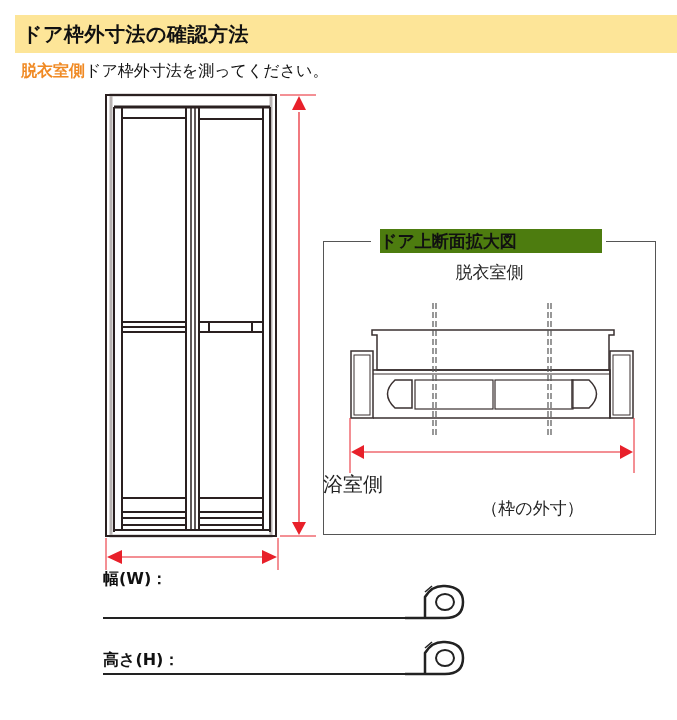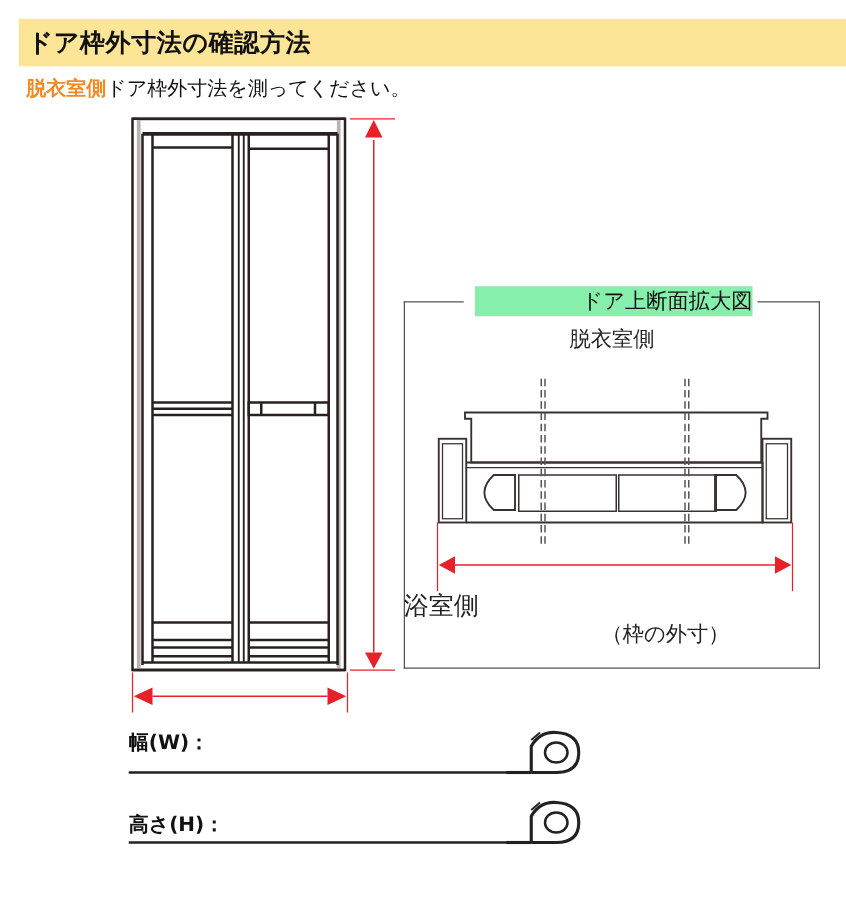--- a/index.html
+++ b/index.html
@@ -9,22 +9,22 @@
                 background:#fde598; }
   .title { position:absolute; left:22px; top:17px; font-size:20px; font-weight:bold;
            letter-spacing:0.5px; color:#111; line-height:34px; }
   .subtitle { position:absolute; left:21px; top:60px; font-size:16px; line-height:22px; }
   .subtitle .accent { color:#f08a24; font-weight:bold; }
   svg.diagram { position:absolute; left:0; top:0; }
   .section-box { position:absolute; left:323px; top:241px; width:333px; height:294px;
                  border:1px solid #555; border-top:none; box-sizing:border-box; }
   .section-top-left { position:absolute; left:323px; top:241px; width:48px; border-top:1px solid #555; }
   .section-top-right { position:absolute; left:606px; top:241px; width:50px; border-top:1px solid #555; }
-  .section-title { position:absolute; left:380px; top:229px; width:222px; text-align:right;
-                   font-size:17px; font-weight:normal; line-height:24px; background:#86efac; }
+  .section-title { position:absolute; left:380px; top:229px; width:222px; text-align:left;
+                   font-size:17px; font-weight:bold; line-height:24px; background:#4d7c0f; }
   .dressing-label { position:absolute; left:323px; top:260px; width:333px; text-align:center;
                     font-size:17px; line-height:24px; color:#222; }
   .bath-label { position:absolute; left:323px; top:472px; width:333px; text-align:left;
                 font-size:20px; line-height:24px; color:#222; }
   .bath-sub { position:absolute; left:323px; top:496px; width:333px; text-align:center;
               font-size:17px; line-height:24px; color:#222;margin-left:43px; }
   .field-label { position:absolute; left:103px; font-size:16px; font-weight:bold; line-height:22px; }
   .field-line { position:absolute; left:103px; width:318px; height:0; border-top:2px solid #222; }
 </style>
 </head>
@@ -147,16 +147,16 @@
 </svg>
 
 <div class="section-box"></div>
 <div class="section-top-left"></div>
 <div class="section-top-right"></div>
 <div class="section-title">ドア上断面拡大図</div>
 <div class="dressing-label">脱衣室側</div>
 <div class="bath-label">浴室側</div>
 <div class="bath-sub">（枠の外寸）</div>
 
-<div class="field-label" style="top:583px;text-align:right;">幅(W)：</div>
+<div class="field-label" style="top:568px;text-align:right;">幅(W)：</div>
 <div class="field-line" style="top:617px;"></div>
 <div class="field-label" style="top:649px;">高さ(H)：</div>
 <div class="field-line" style="top:673px;"></div>
 
 </body></html>

